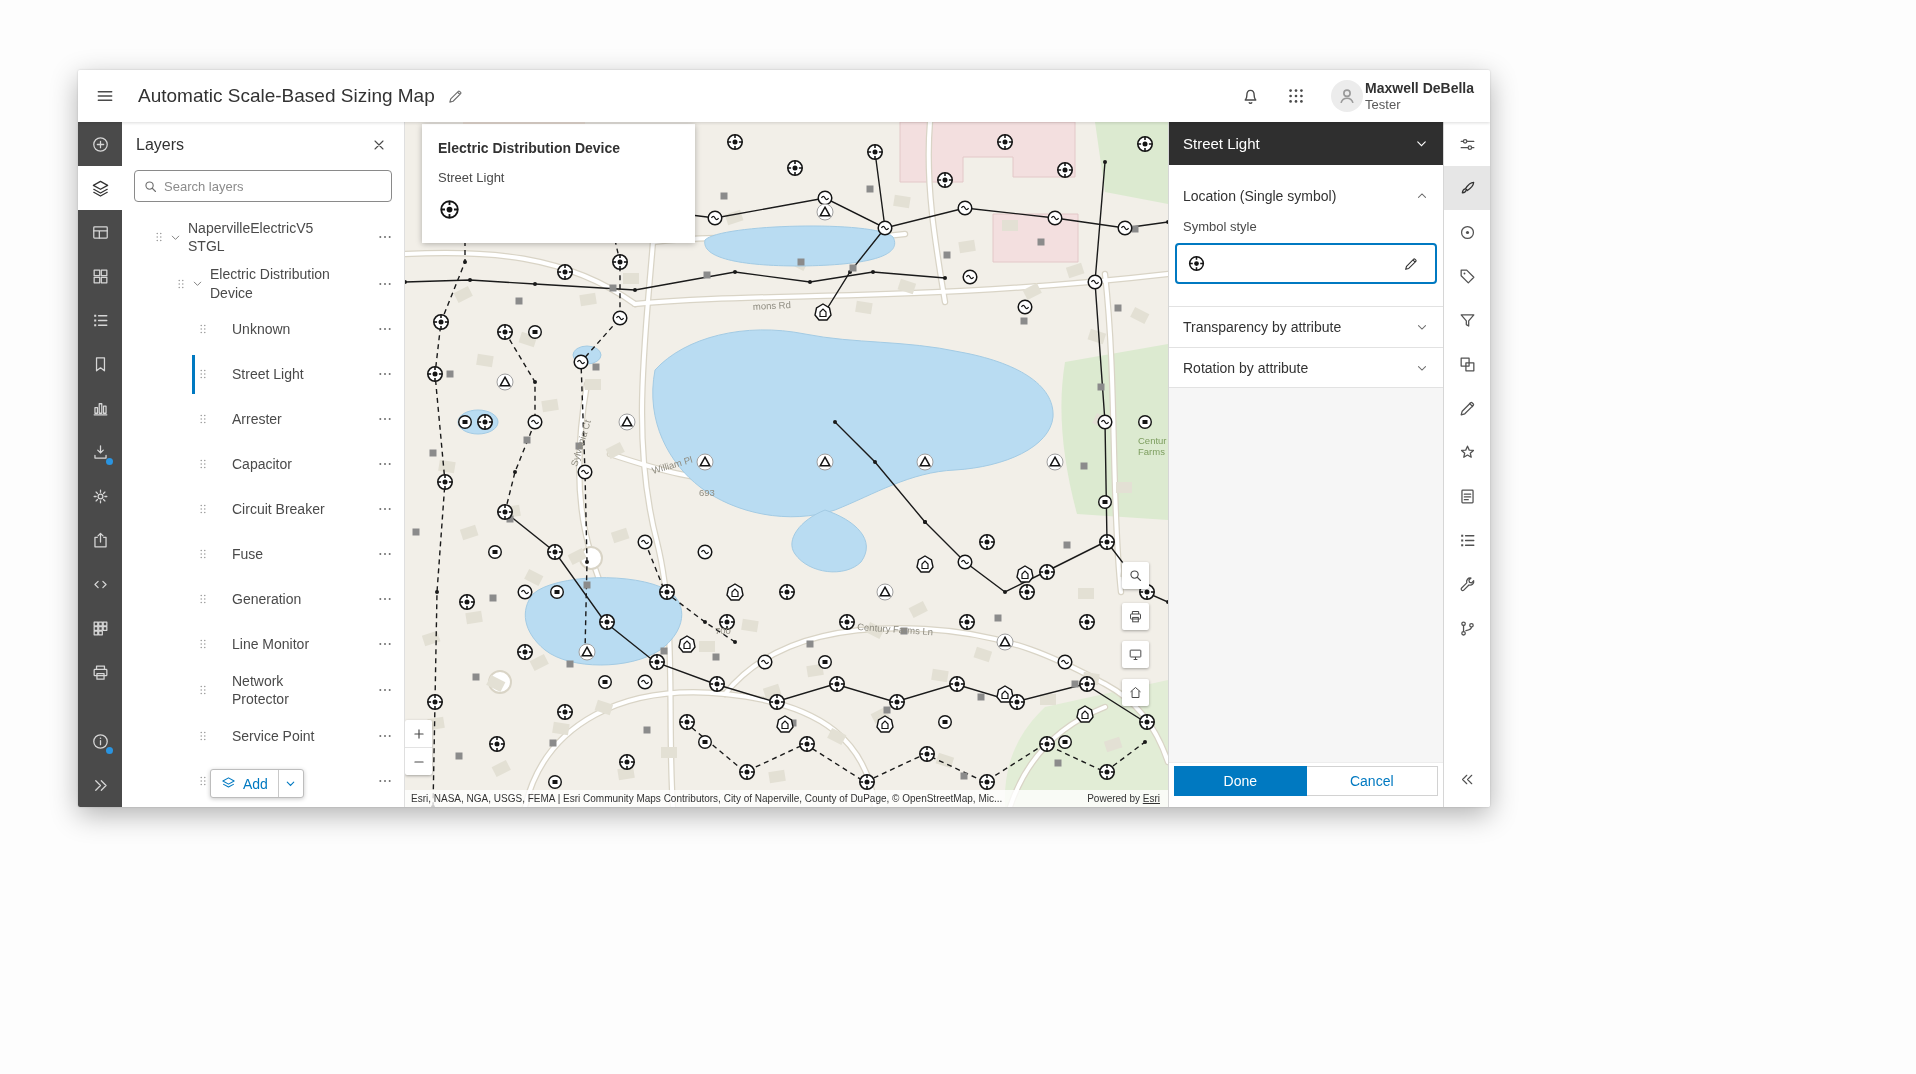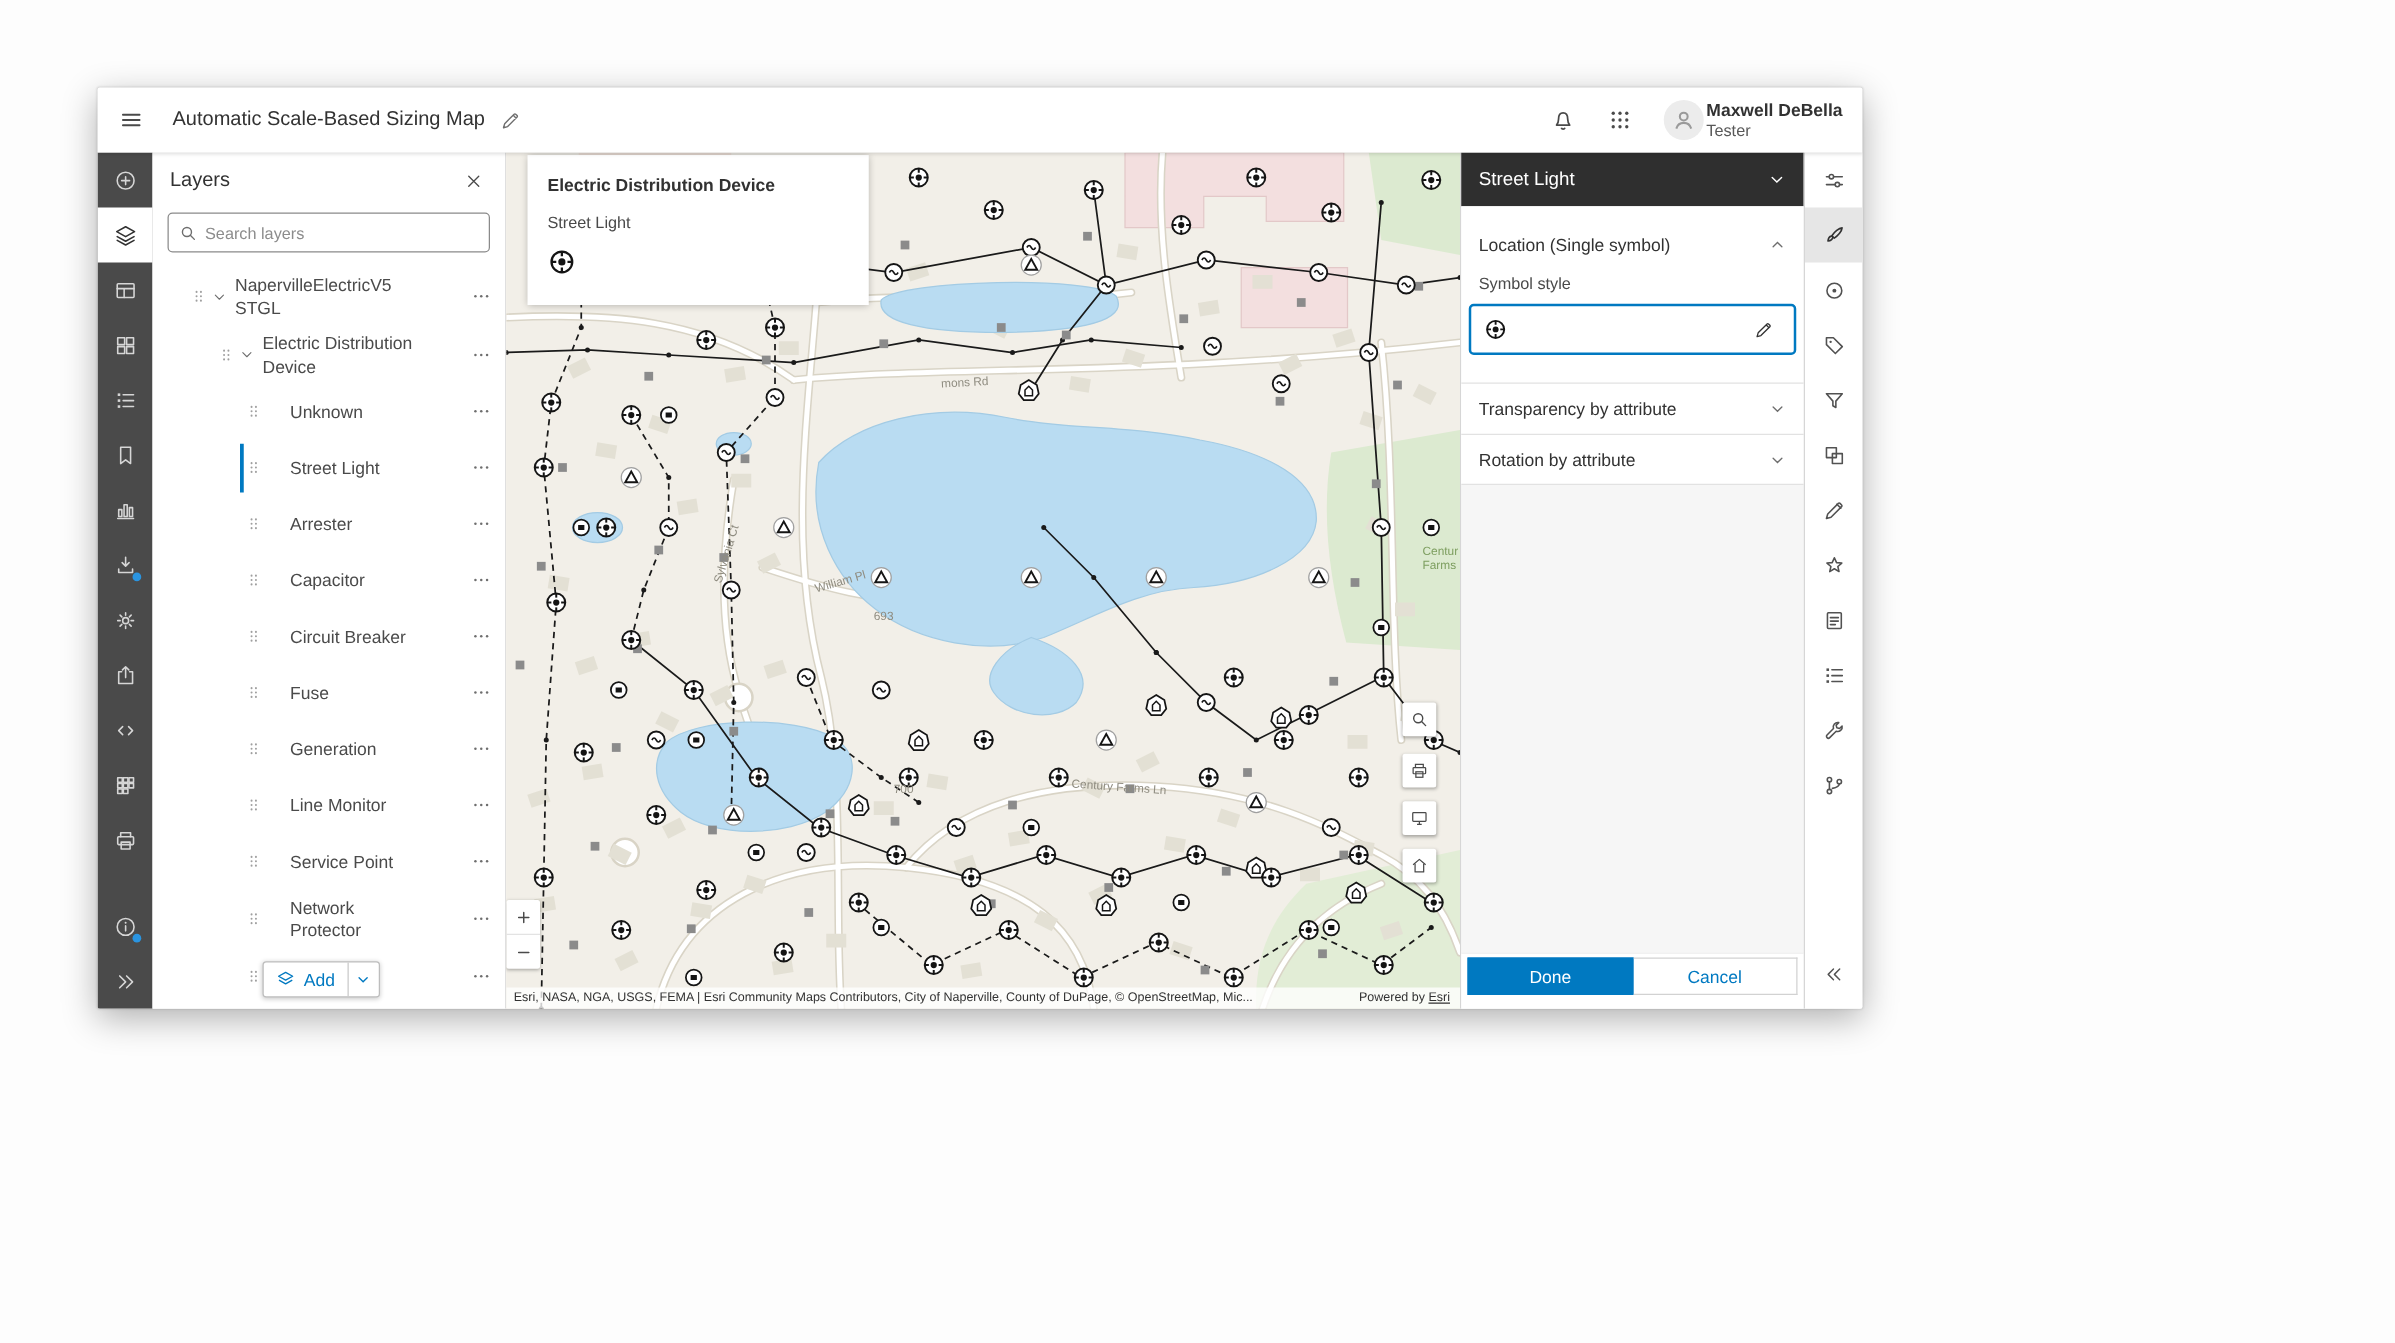--- a/index.html
+++ b/index.html
@@ -6,21 +6,21 @@
   html,body{width:1916px;height:1074px;background:#fdfdfd;overflow:hidden;}
   .stage{position:relative;width:1916px;height:1074px;}
   .app-card{position:absolute;left:78px;top:70px;width:1412px;height:737px;background:#fff;
     box-shadow:0 8px 28px rgba(0,0,0,.30),0 0 2px rgba(0,0,0,.18);border-radius:2px;
     display:flex;flex-direction:column;overflow:hidden;}
   
   .app-header{height:52px;flex:0 0 52px;display:flex;align-items:center;padding:0 16px 0 8px;
     background:#fff;position:relative;z-index:6;box-shadow:0 1px 3px rgba(0,0,0,.14);}
   .icon-btn{background:none;border:none;cursor:pointer;display:flex;align-items:center;justify-content:center;
     width:38px;height:38px;color:#4a4a4a;}
-  .app-title{font-size:16px;font-weight:400;color:#323232;margin-left:14px;white-space:nowrap;}
+  .app-title{font-size:19px;font-weight:400;color:#323232;margin-left:14px;white-space:nowrap;}
   .title-edit{width:30px;height:30px;color:#6e6e6e;margin-left:6px;}
   .header-right{margin-left:auto;display:flex;align-items:center;gap:8px;}
   .user{display:flex;align-items:flex-start;gap:2px;margin-left:8px;cursor:pointer;}
   .avatar{width:32px;height:32px;border-radius:50%;background:#ececec;color:#9a9a9a;
     display:flex;align-items:center;justify-content:center;overflow:hidden;}
   .user-name{font-size:14px;font-weight:700;color:#323232;line-height:1.2;}
   .user-role{font-size:13px;color:#595959;line-height:1.2;}
   
   .app-body{flex:1;display:flex;min-height:0;position:relative;}
   
@@ -519,42 +519,42 @@
                 <svg viewBox="0 0 24 24" width="14" height="14" fill="none" stroke="currentColor" stroke-width="1.6" stroke-linecap="round" stroke-linejoin="round">
                   <circle cx="9" cy="6" r="1.4" fill="currentColor" stroke="none"></circle>
                   <circle cx="15" cy="6" r="1.4" fill="currentColor" stroke="none"></circle>
                   <circle cx="9" cy="12" r="1.4" fill="currentColor" stroke="none"></circle>
                   <circle cx="15" cy="12" r="1.4" fill="currentColor" stroke="none"></circle>
                   <circle cx="9" cy="18" r="1.4" fill="currentColor" stroke="none"></circle>
                   <circle cx="15" cy="18" r="1.4" fill="currentColor" stroke="none"></circle>
                 </svg>
               </span>
               <span class="tw-space"></span>
-              <span class="lbl">Service Point</span>
+              <span class="lbl">Network Protector</span>
               <button class="more">
                 <svg viewBox="0 0 24 24" width="16" height="16" fill="none" stroke="currentColor" stroke-width="1.6" stroke-linecap="round" stroke-linejoin="round">
                   <circle cx="5" cy="12" r="1.5" fill="currentColor" stroke="none"></circle>
                   <circle cx="12" cy="12" r="1.5" fill="currentColor" stroke="none"></circle>
                   <circle cx="19" cy="12" r="1.5" fill="currentColor" stroke="none"></circle>
                 </svg>
               </button>
             </div>
             <div class="tree-row lvl2">
               <span class="drag">
                 <svg viewBox="0 0 24 24" width="14" height="14" fill="none" stroke="currentColor" stroke-width="1.6" stroke-linecap="round" stroke-linejoin="round">
                   <circle cx="9" cy="6" r="1.4" fill="currentColor" stroke="none"></circle>
                   <circle cx="15" cy="6" r="1.4" fill="currentColor" stroke="none"></circle>
                   <circle cx="9" cy="12" r="1.4" fill="currentColor" stroke="none"></circle>
                   <circle cx="15" cy="12" r="1.4" fill="currentColor" stroke="none"></circle>
                   <circle cx="9" cy="18" r="1.4" fill="currentColor" stroke="none"></circle>
                   <circle cx="15" cy="18" r="1.4" fill="currentColor" stroke="none"></circle>
                 </svg>
               </span>
               <span class="tw-space"></span>
-              <span class="lbl">Network Protector</span>
+              <span class="lbl">Service Point</span>
               <button class="more">
                 <svg viewBox="0 0 24 24" width="16" height="16" fill="none" stroke="currentColor" stroke-width="1.6" stroke-linecap="round" stroke-linejoin="round">
                   <circle cx="5" cy="12" r="1.5" fill="currentColor" stroke="none"></circle>
                   <circle cx="12" cy="12" r="1.5" fill="currentColor" stroke="none"></circle>
                   <circle cx="19" cy="12" r="1.5" fill="currentColor" stroke="none"></circle>
                 </svg>
               </button>
             </div>
             <div class="tree-row lvl2">
               <span class="drag">

